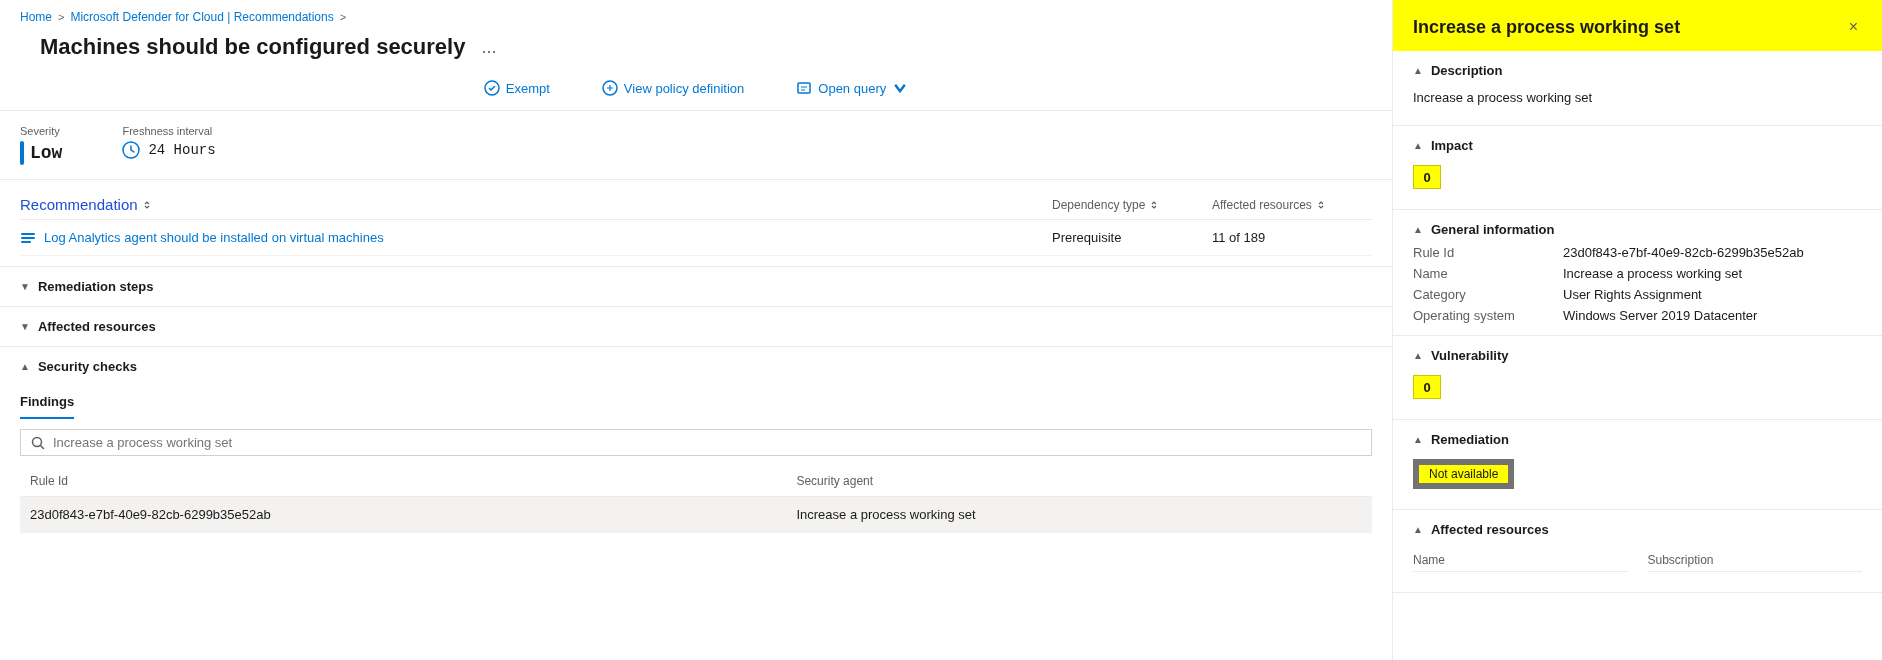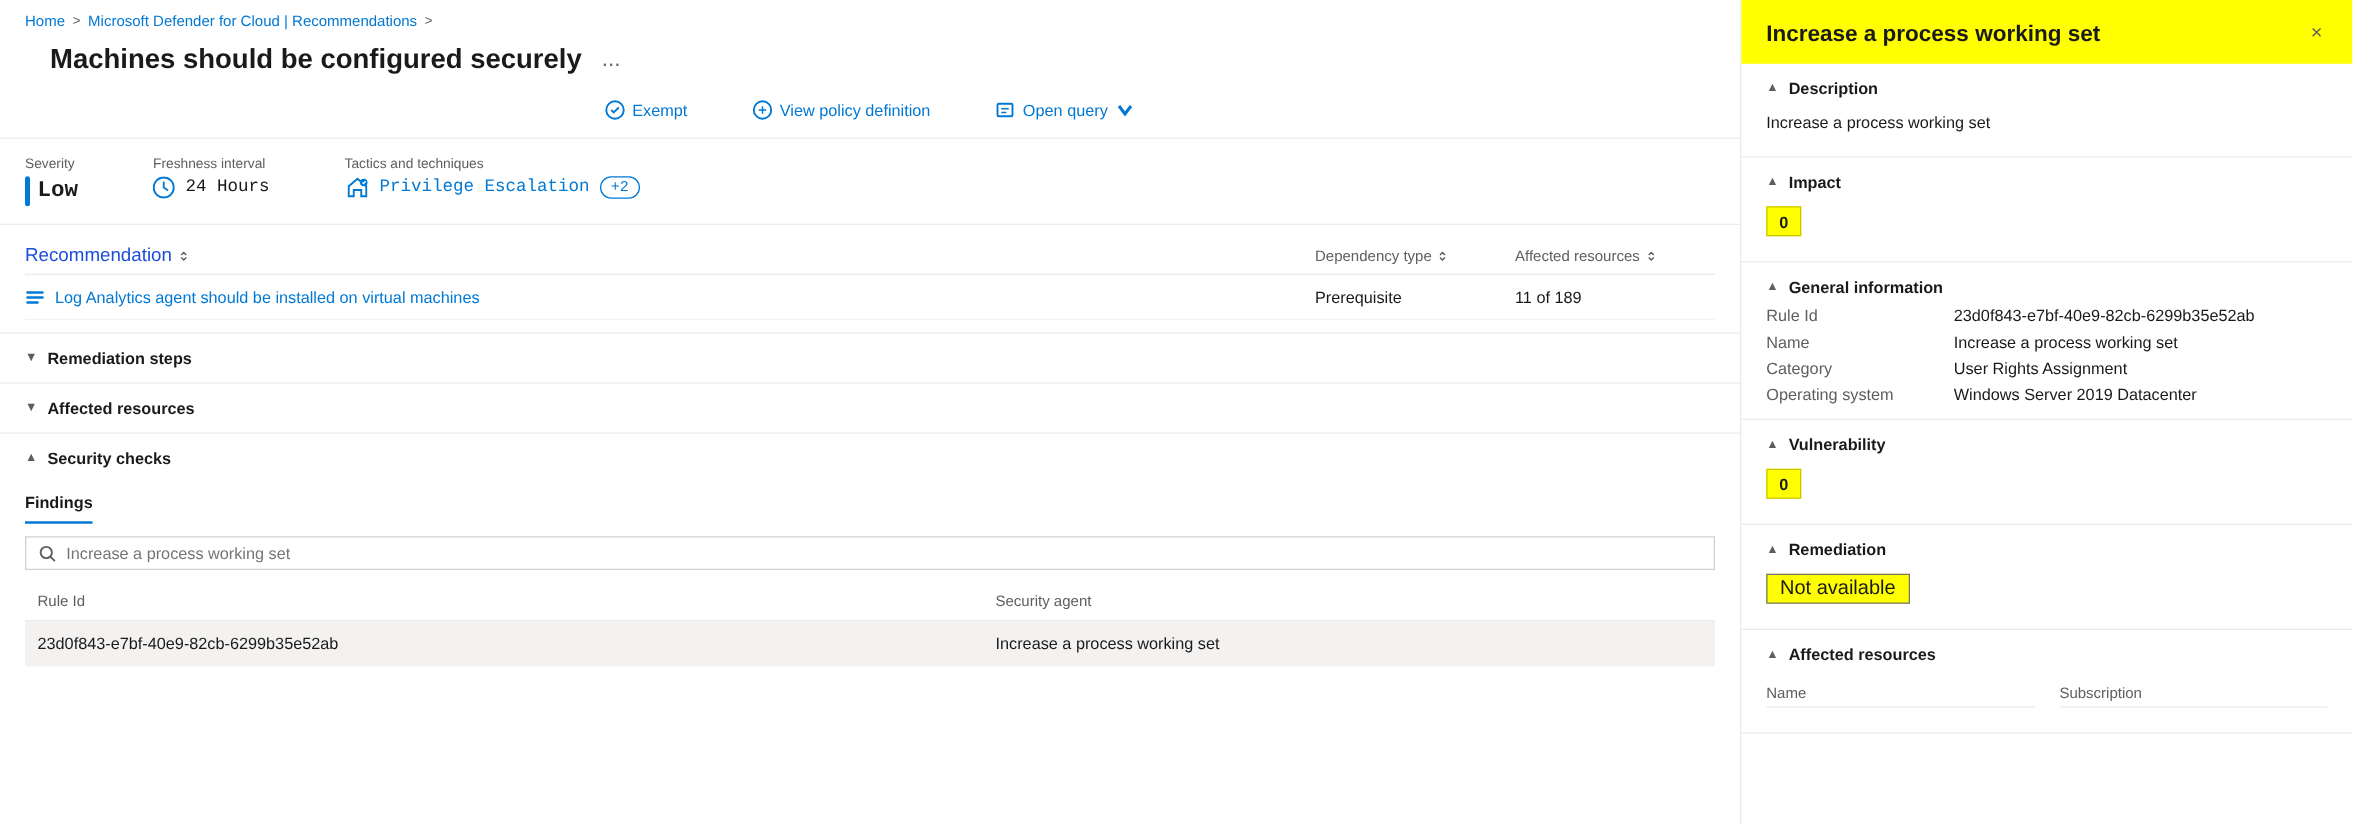--- a/index.html
+++ b/index.html
@@ -70,21 +70,21 @@
 
     
     .panel-section { border-bottom: 1px solid #edebe9; }
     .panel-section-header { display: flex; align-items: center; gap: 8px; padding: 12px 20px 8px; cursor: pointer; }
     .panel-section-title { font-weight: 700; font-size: 13px; }
     .panel-section-content { padding: 0 20px 12px; }
     .panel-section-text { font-size: 13px; color: #1a1a1a; padding: 4px 0 8px; }
 
     .impact-badge { display: inline-flex; align-items: center; justify-content: center; background: #ffff00; border: 1px solid #c8c600; color: #1a1a1a; font-weight: 700; font-size: 13px; width: 28px; height: 24px; margin: 4px 0 8px; }
     .vuln-badge { display: inline-flex; align-items: center; justify-content: center; background: #ffff00; border: 1px solid #c8c600; color: #1a1a1a; font-weight: 700; font-size: 13px; width: 28px; height: 24px; margin: 4px 0 8px; }
-    .not-available-badge { display: inline-flex; align-items: center; background: #ffff00; border: 1px solid #737373; color: #1a1a1a; font-size: 16px; padding: 2px 10px; margin: 4px 0 8px; }
+    .not-available-badge { display: inline-flex; align-items: center; background: #ffff00; border: 6px solid #737373; color: #1a1a1a; font-size: 12px; padding: 2px 10px; margin: 4px 0 8px; }
 
     .info-grid { display: grid; grid-template-columns: 140px 1fr; gap: 6px 10px; font-size: 13px; }
     .info-label { color: #605e5c; }
     .info-value { color: #1a1a1a; word-break: break-all; }
 
     .affected-resources-grid { display: grid; grid-template-columns: 1fr 1fr; gap: 6px 20px; font-size: 13px; padding: 8px 0; }
     .affected-col-header { color: #605e5c; font-size: 12px; font-weight: 400; padding-bottom: 4px; border-bottom: 1px solid #edebe9; }
   </style>
 </head>
 <body>
@@ -141,32 +141,20 @@
     <div class="meta-item">
       <span class="meta-label">Freshness interval</span>
       <div class="freshness-value meta-value">
         <svg width="18" height="18" viewBox="0 0 18 18">
           <circle cx="9" cy="9" r="8" fill="none" stroke="#0078d4" stroke-width="1.5"></circle>
           <path d="M9 5v4l3 2" stroke="#0078d4" stroke-width="1.5" fill="none" stroke-linecap="round"></path>
         </svg>
         <span>24 Hours</span>
       </div>
     </div>
-    <div class="meta-item">
-      <span class="meta-label">Tactics and techniques</span>
-      <div class="tactics-value meta-value">
-        <svg width="20" height="18" viewBox="0 0 20 18">
-          <path d="M10 2L3 8v8h4v-5h6v5h4V8z" fill="none" stroke="#0078d4" stroke-width="1.5"></path>
-          <circle cx="15" cy="5" r="3" fill="#0078d4"></circle>
-          <path d="M14 5l.8.8L16.5 4" stroke="#fff" stroke-width="1" fill="none"></path>
-        </svg>
-        <a class="tactics-link">Privilege Escalation</a>
-        <span class="tactics-badge">+2</span>
-      </div>
-    </div>
   </div>
 
   <div class="section">
     <div class="table-wrapper">
       <div class="table-header-row">
         <div class="col-recommendation">
           <span>Recommendation</span>
           <svg width="10" height="10" viewBox="0 0 10 10">
             <path d="M3 4l2-2 2 2M3 6l2 2 2-2" stroke="#605e5c" stroke-width="1.2" fill="none"></path>
           </svg>

